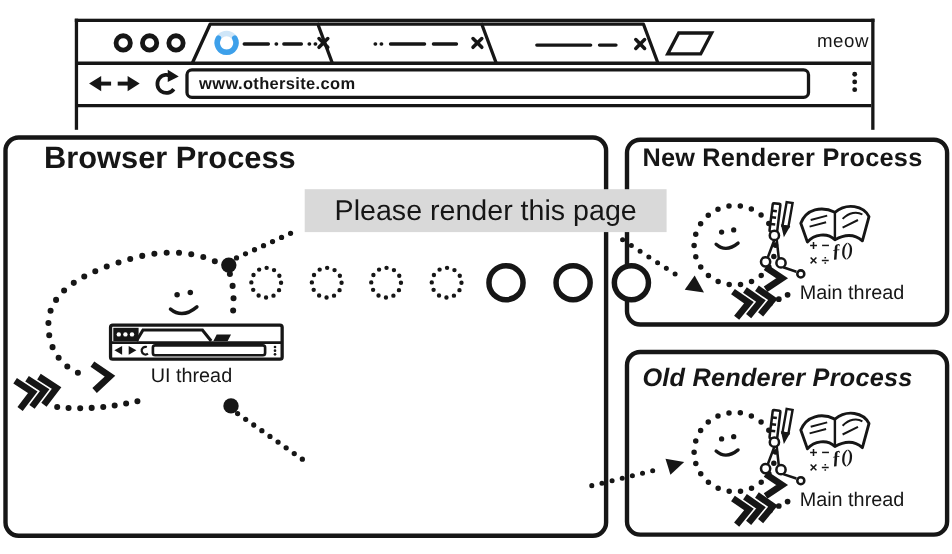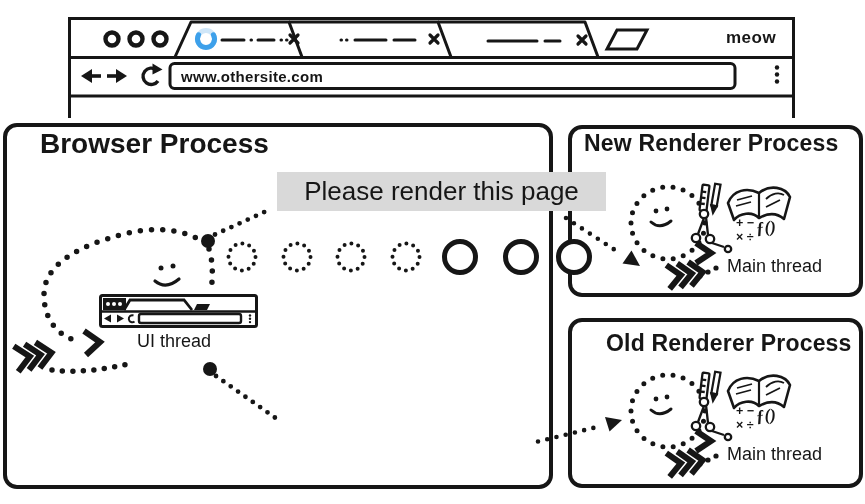--- a/index.html
+++ b/index.html
@@ -1,32 +1,32 @@
 <!DOCTYPE html>
 <html><head>
 <meta charset="utf-8">
 <style>
   html,body{margin:0;padding:0;background:#fff;}
   .stage{position:relative;width:865px;height:504px;background:#fff;overflow:hidden;
          font-family:"Liberation Sans",sans-serif;color:#161616;}
   
   .bwindow{position:absolute;left:68px;top:17px;width:727px;height:101px;
            border:3px solid #161616;border-bottom:none;background:#fff;box-sizing:border-box;z-index:2;}
-  .brand{position:absolute;left:726px;top:28px;width:64px;
-         font-size:17px;font-weight:700;letter-spacing:.5px;z-index:7;}
+  .brand{position:absolute;left:726px;top:28px;width:64px;text-align:right;
+         font-size:17px;font-weight:400;letter-spacing:.5px;z-index:7;}
   .urltext{position:absolute;left:181px;top:68px;font-size:15px;letter-spacing:.3px;z-index:7;font-weight:bold;}
   
   .pbox{position:absolute;border:4px solid #161616;border-radius:14px;background:#fff;box-sizing:border-box;z-index:2;}
   .box-browser{left:3px;top:123px;width:550px;height:366px;}
   .box-new{left:568px;top:125px;width:295px;height:172px;}
   .box-old{left:568px;top:318px;width:295px;height:170px;}
   .title-lg{position:absolute;left:40px;top:128px;font-size:28px;font-weight:700;z-index:7;}
   .title-md{position:absolute;font-size:23px;font-weight:700;letter-spacing:.2px;z-index:7;}
   .t-new{left:584px;top:130px;}
-  .t-old{left:606px;top:330px;}
+  .t-old{left:584px;top:330px;font-style:italic;}
   .thread{position:absolute;font-size:18px;font-weight:400;z-index:7;}
   .ui-thread{left:137px;top:331px;}
   .mt-new{left:727px;top:256px;}
   .mt-old{left:727px;top:444px;}
   
   .msg{position:absolute;background:#d9d9d9;color:#161616;text-align:center;z-index:6;
        display:flex;align-items:center;justify-content:center;}
   .msg-render{left:277px;top:172px;width:329px;height:39px;font-size:26px;}
   .msg-unload{left:262px;top:421px;width:273px;height:45px;font-size:28px;letter-spacing:.5px;}
   svg.art{position:absolute;left:0;top:0;z-index:5;pointer-events:none;}

